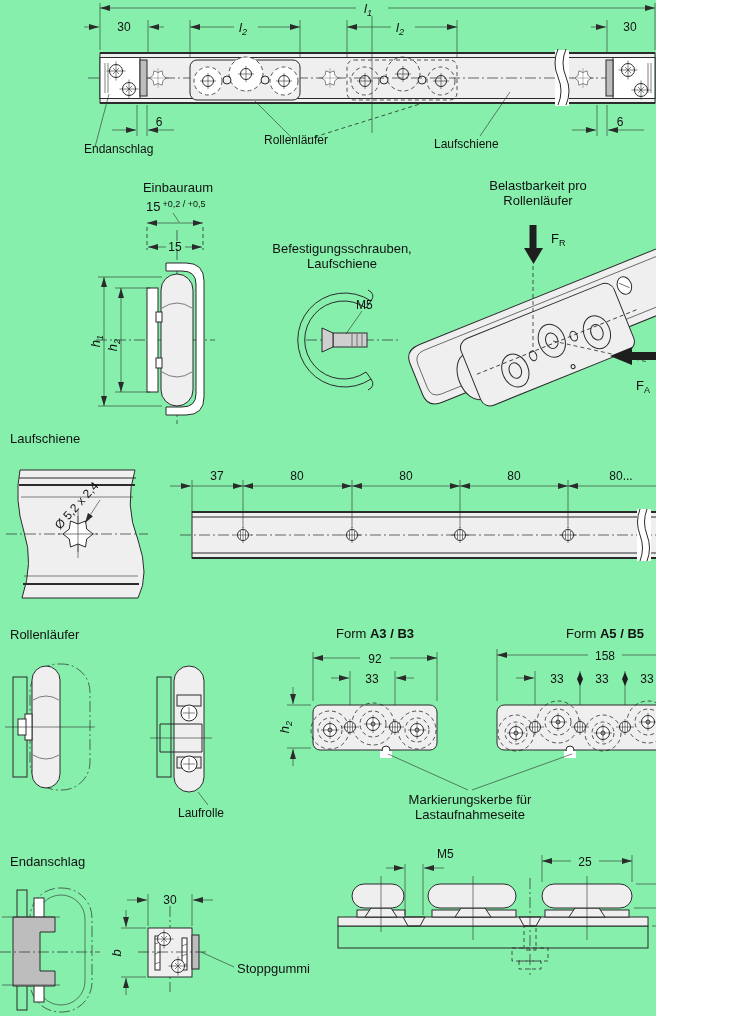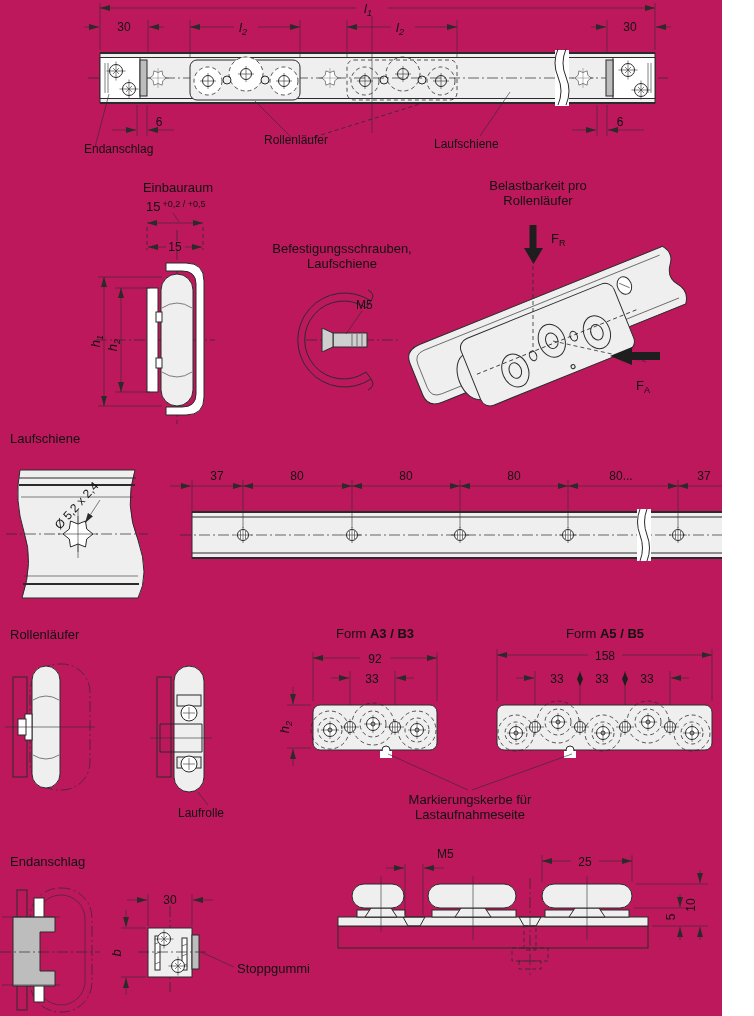--- a/index.html
+++ b/index.html
@@ -1,16 +1,16 @@
 <!DOCTYPE html>
 <html><head>
 <meta charset="utf-8">
 <style>
   html,body{margin:0;padding:0;background:#fff;}
-  #page{position:relative;width:722px;height:1016px;background:#be185d;overflow:hidden;text-decoration:underline;}
+  #page{position:relative;width:656px;height:1016px;background:#86efac;overflow:hidden;text-decoration:underline;}
   svg{display:block;}
   
   .s  {stroke:#2b2b2b;fill:none;stroke-width:1;}
   .s2 {stroke:#2b2b2b;fill:none;stroke-width:1.8;}
   .thin{stroke:#2b2b2b;fill:none;stroke-width:.6;}
   .dash{stroke:#2b2b2b;fill:none;stroke-width:.8;stroke-dasharray:4 3;}
   .cl  {stroke:#2b2b2b;fill:none;stroke-width:.7;stroke-dasharray:11 3 2 3;}
   .fl  {fill:#efefef;}
   .fw  {fill:#ffffff;}
   .fg  {fill:#bdbdbd;}

